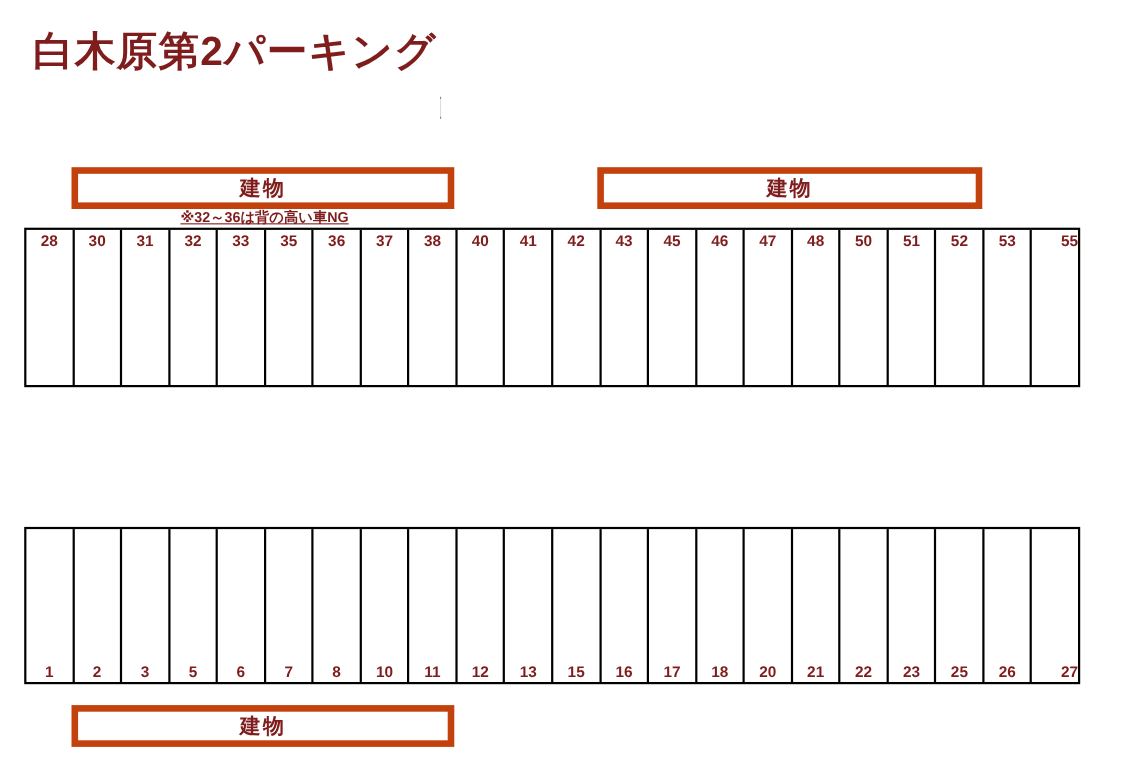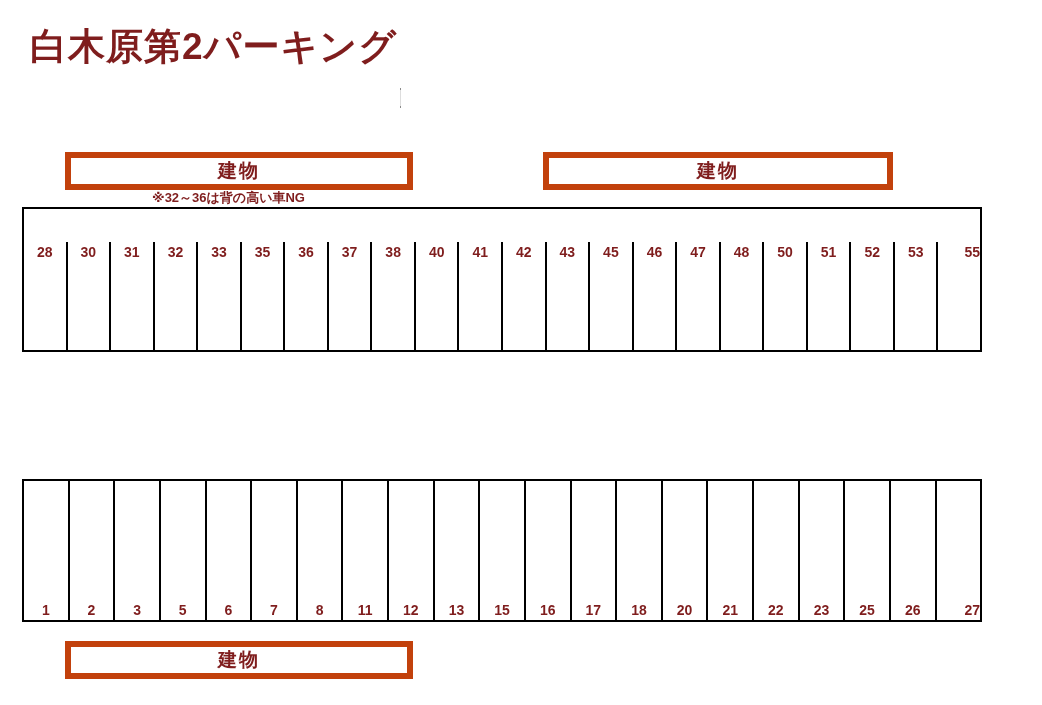--- a/index.html
+++ b/index.html
@@ -37,25 +37,26 @@
     font-size: 19px;
     font-weight: bold;
     letter-spacing: 2px;
   }
   .building-top-left  { left: 65px;  top: 152px; width: 348px; }
   .building-top-right { left: 543px; top: 152px; width: 350px; }
   .building-bottom    { left: 65px;  top: 641px; width: 348px; }
 
   .note {
     position: absolute;
-    left: 152px;
+    left: 164px;
     top: 189px;
     font-size: 13px;
     font-weight: bold;
     white-space: nowrap;
+    text-decoration: underline;
   }
 
   
   .row {
     position: absolute;
     left: 22px;
     width: 960px;
     display: flex;
     border: 2px solid #000;
     background: #fff;
@@ -64,21 +65,21 @@
   .row-bottom { top: 479px; height: 143px; }
 
   .cell {
     flex: 1 1 0;
     border-right: 2px solid #000;
     display: flex;
     justify-content: center;
     min-width: 0;
   }
   .cell:last-child { border-right: none; justify-content: flex-end; }
-  .row-top .cell    { align-items: flex-start; padding-top: 3px; margin-top: 33px; }
+  .row-top .cell    { align-items: flex-start; padding-top: 3px; }
   .row-bottom .cell { align-items: flex-end;   padding-bottom: 2px; }
 
   .num {
     font-size: 14px;
     font-weight: bold;
     line-height: 1.1;
   }
 
   
   .stray-tick {
@@ -208,20 +209,23 @@
       <div class="cell">
       <span class="num">6</span>
     </div>
       <div class="cell">
       <span class="num">7</span>
     </div>
       <div class="cell">
       <span class="num">8</span>
     </div>
       <div class="cell">
+      <span class="num">10</span>
+    </div>
+      <div class="cell">
       <span class="num">11</span>
     </div>
       <div class="cell">
       <span class="num">12</span>
     </div>
       <div class="cell">
       <span class="num">13</span>
     </div>
       <div class="cell">
       <span class="num">15</span>

